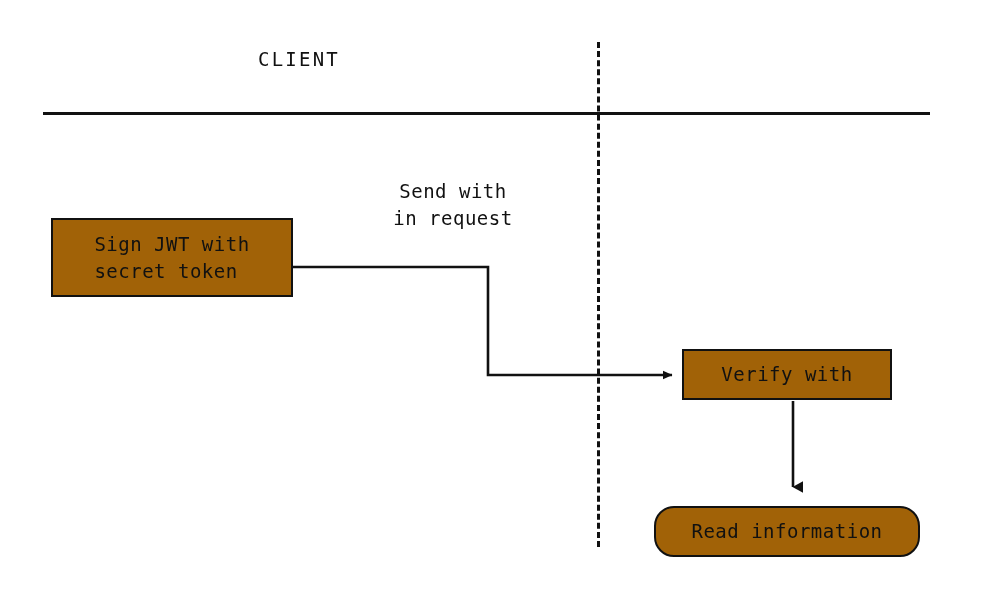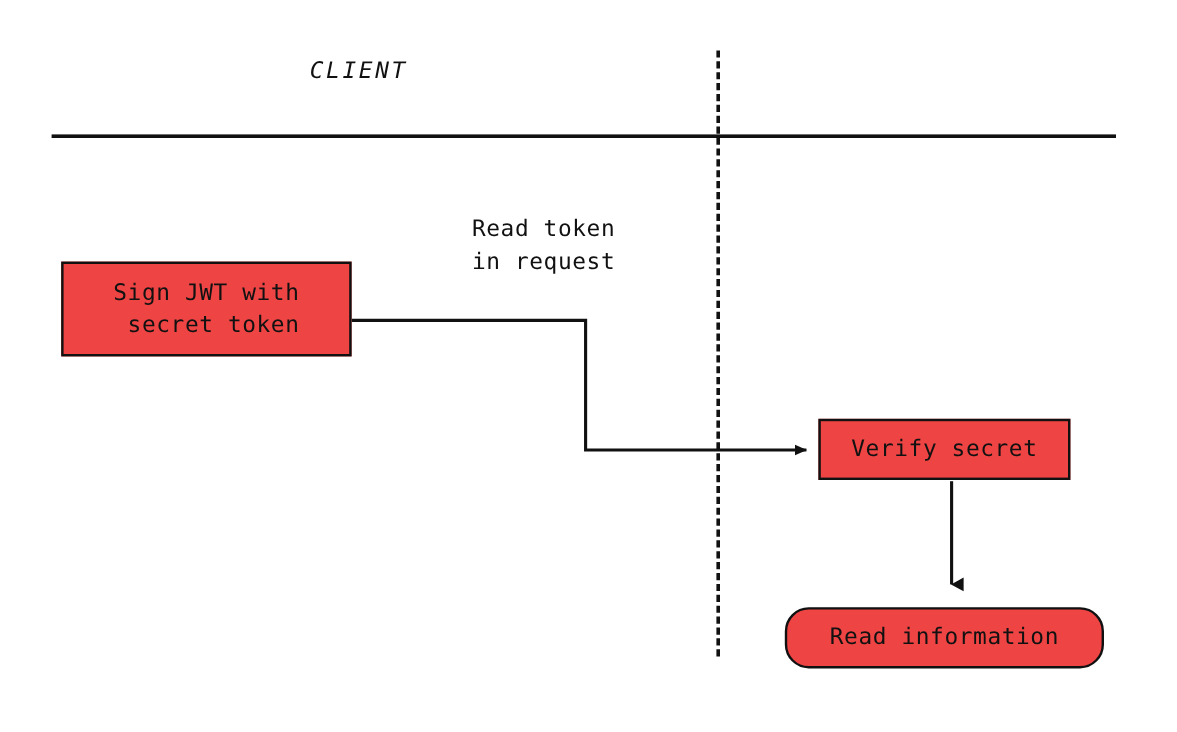--- a/index.html
+++ b/index.html
@@ -22,21 +22,20 @@
     background: #ffffff;
   }
   .lane-title {
     position: absolute;
     font-family: "DejaVu Sans Mono", "Liberation Mono", monospace;
     font-size: 19px;
     letter-spacing: 2.2px;
     color: #111111;
     white-space: nowrap;
     text-align: center;
-    font-style: italic;
   }
   #lane-title-client { left: 0px;   top: 48px; width: 598px; }
   #lane-title-server { left: 598px; top: 48px; width: 383px; }
 
   .rule-h {
     position: absolute;
     left: 43px;
     top: 112px;
     width: 887px;
     height: 0;
@@ -49,25 +48,25 @@
     top: 42px;
     width: 0;
     height: 505px;
     border-left: 3px dashed #111111;
   }
 
   .node {
     position: absolute;
     box-sizing: border-box;
     border: 2px solid #111111;
-    background: #ef4444;
+    background: #a16207;
     display: flex;
     align-items: center;
     justify-content: center;
-    text-align: right;
+    text-align: left;
     font-family: "DejaVu Sans Mono", "Liberation Mono", monospace;
     font-size: 19px;
     line-height: 27px;
     letter-spacing: 0.5px;
     color: #111111;
     white-space: pre;
   }
   #node-sign    { left: 51px;  top: 218px; width: 242px; height: 79px; }
   #node-verify  { left: 682px; top: 349px; width: 210px; height: 51px; }
   #node-read    { left: 654px; top: 506px; width: 266px; height: 51px; border-radius: 20px; }
@@ -98,38 +97,38 @@
 
 <div id="diagram">
 
   <div class="lane-title" id="lane-title-client">CLIENT</div>
 
 
   <div class="rule-h"></div>
 
   <div class="divider-v"></div>
 
-  <div class="edge-label" id="edge-label-send">Read token
+  <div class="edge-label" id="edge-label-send">Send with
 in request</div>
 
   <svg class="connector-svg" viewBox="0 0 981 610" xmlns="http://www.w3.org/2000/svg">
     <defs>
       <marker id="arrowhead-right" markerWidth="11" markerHeight="11" refX="9.5" refY="5" orient="auto" markerUnits="userSpaceOnUse">
         <path d="M0,0.6 L10,5 L0,9.4 Z" fill="#111111"></path>
       </marker>
       <marker id="arrowhead-down" markerWidth="13" markerHeight="12" refX="6.5" refY="10.5" orient="auto" markerUnits="userSpaceOnUse">
         <path d="M0.8,0.5 L12.2,0.5 L6.5,11 Z" fill="#111111"></path>
       </marker>
     </defs>
 
     <path d="M293,267 L488,267 L488,375 L672,375" fill="none" stroke="#111111" stroke-width="2.6" stroke-linecap="butt" stroke-linejoin="miter" marker-end="url(#arrowhead-right)"></path>
 
     <path d="M793,401 L793,487" fill="none" stroke="#111111" stroke-width="2.6" stroke-linecap="butt" marker-end="url(#arrowhead-down)"></path>
   </svg>
 
   <div class="node" id="node-sign">Sign JWT with
 secret token</div>
 
-  <div class="node" id="node-verify">Verify secret</div>
+  <div class="node" id="node-verify">Verify with</div>
 
   <div class="node" id="node-read">Read information</div>
 
 </div>
 
 </body></html>

